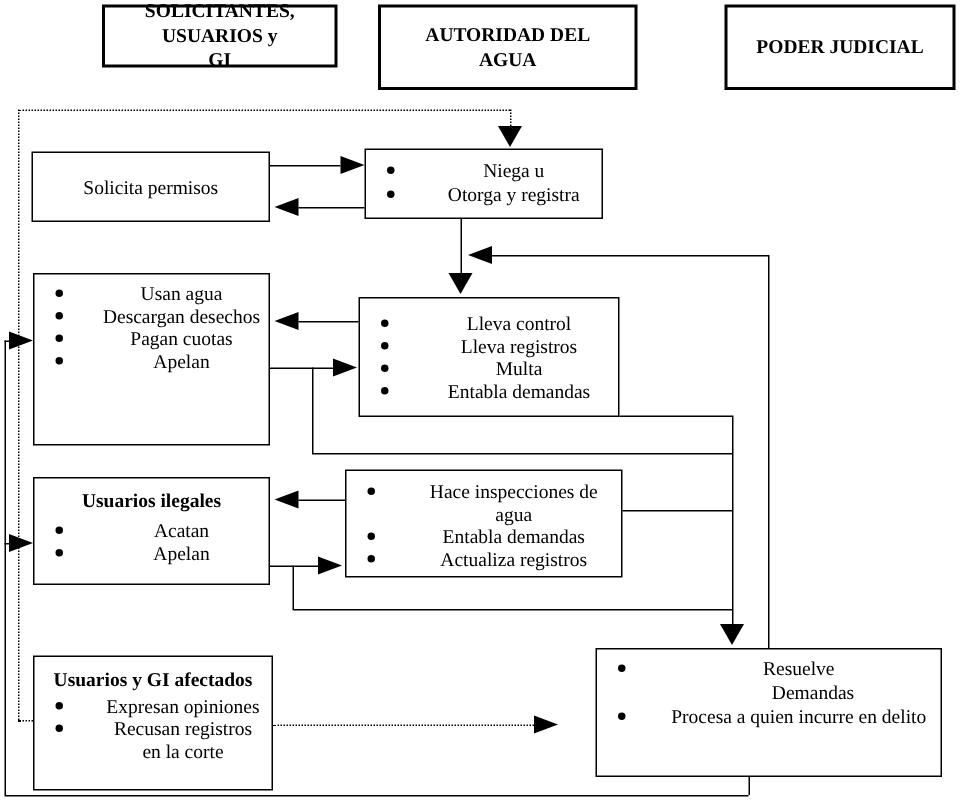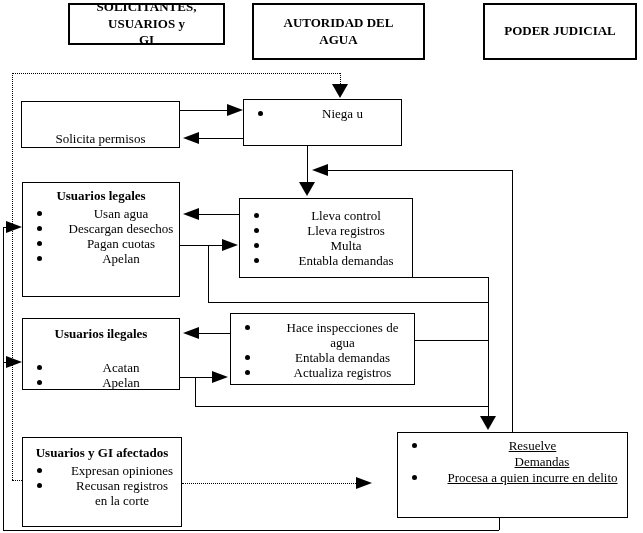--- a/index.html
+++ b/index.html
@@ -27,21 +27,21 @@
     white-space: pre-line;
   }
   .box {
     position: absolute;
     border: 1px solid #000;
     background: #fff;
     font-size: 13px;
   }
   .centered {
     display: flex;
-    align-items: flex-end;
+    align-items: center;
     justify-content: center;
     text-align: center;
   }
   .title {
     font-weight: bold;
     text-align: center;
     line-height: 16px;
   }
   .brow { position: relative; padding-left: 40px; text-align: center; }
   .brow .bdot {
@@ -79,24 +79,27 @@
 
   <div class="box centered" style="left:21px; top:101px; width:159px; height:47px;">
     <span>Solicita permisos</span>
   </div>
 
   <div class="box" style="left:243px; top:99px; width:159px; height:47px; padding-top:6px; line-height:16px;">
     <div class="brow">
       <span class="bdot"></span>
       <span class="btext">Niega u</span>
     </div>
+    <div class="brow">
+      <span class="bdot"></span>
+      <span class="btext">Otorga y registra</span>
+    </div>
   </div>
 
   <div class="box" style="left:22px; top:182px; width:158px; height:115px; padding-top:5px; line-height:15px;">
-    <div class="title" style="margin-bottom:2px;">Usuarios legales</div>
     <div class="brow">
       <span class="bdot"></span>
       <span class="btext">Usan agua</span>
     </div>
     <div class="brow">
       <span class="bdot"></span>
       <span class="btext">Descargan desechos</span>
     </div>
     <div class="brow">
       <span class="bdot"></span>
@@ -121,21 +124,21 @@
       <span class="bdot"></span>
       <span class="btext">Multa</span>
     </div>
     <div class="brow">
       <span class="bdot"></span>
       <span class="btext">Entabla demandas</span>
     </div>
   </div>
 
   <div class="box" style="left:22px; top:318px; width:158px; height:72px; padding-top:7px; line-height:15px;">
-    <div class="title" style="margin-bottom:18px;">Usuarios ilegales</div>
+    <div class="title" style="margin-bottom:4px;">Usuarios ilegales</div>
     <div class="brow">
       <span class="bdot"></span>
       <span class="btext">Acatan</span>
     </div>
     <div class="brow">
       <span class="bdot"></span>
       <span class="btext">Apelan</span>
     </div>
   </div>
 
@@ -161,21 +164,21 @@
       <span class="bdot"></span>
       <span class="btext">Expresan opiniones</span>
     </div>
     <div class="brow">
       <span class="bdot"></span>
       <span class="btext">Recusan registros
 en la corte</span>
     </div>
   </div>
 
-  <div class="box" style="left:397px; top:432px; width:231px; height:86px; padding-top:5px; line-height:16px;text-decoration:underline;">
+  <div class="box" style="left:397px; top:432px; width:231px; height:86px; padding-top:5px; line-height:16px;">
     <div class="brow">
       <span class="bdot"></span>
       <span class="btext">Resuelve</span>
     </div>
     <div class="brow sub">
       <span class="btext">Demandas</span>
     </div>
     <div class="brow">
       <span class="bdot"></span>
       <span class="btext">Procesa a quien incurre en delito</span>

